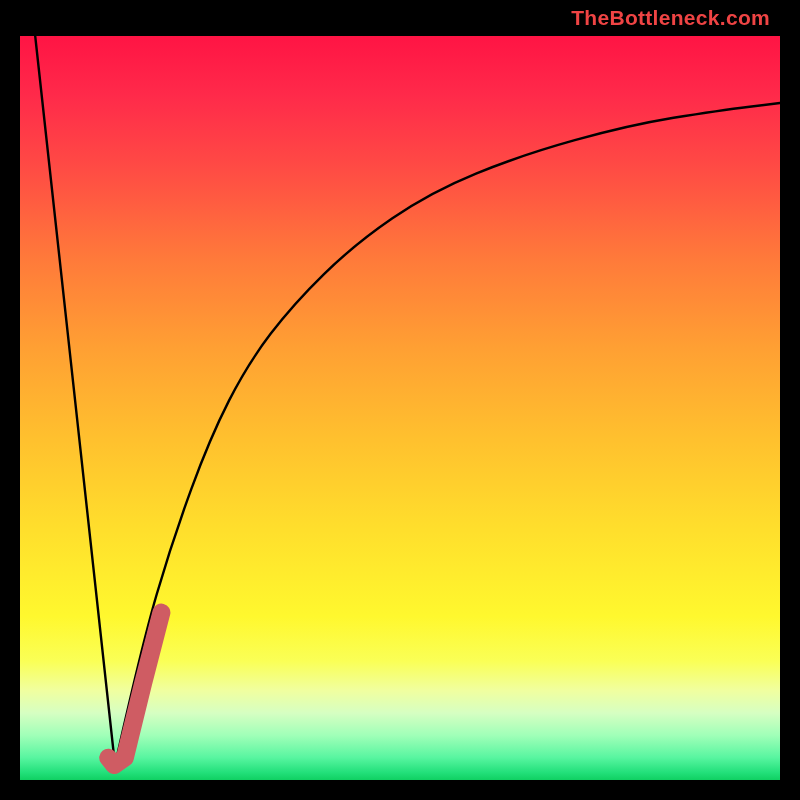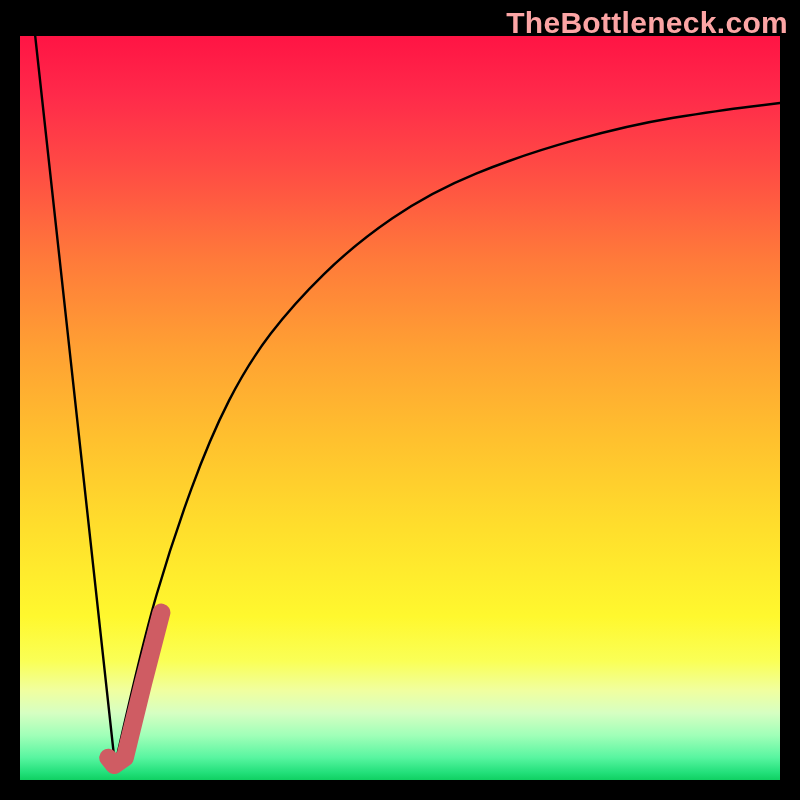--- a/index.html
+++ b/index.html
@@ -41,26 +41,26 @@
       #d6ffc2 91%,
       #a0ffb8 94%,
       #58f5a0 97%,
       #22e07a 99%,
       #10d062 100%
     );
   }
   .brand {
     position: absolute;
     top: 6px;
-    right: 12px;
+    right: 30px;
     font-family: Arial, Helvetica, sans-serif;
-    font-size: 30px;
+    font-size: 21px;
     font-weight: 600;
     letter-spacing: 0.3px;
-    color: #fca5a5;
+    color: #ef4444;
     user-select: none;
   }
   svg.curves {
     position: absolute;
     inset: 0;
     width: 100%;
     height: 100%;
   }
   .curve {
     fill: none;

